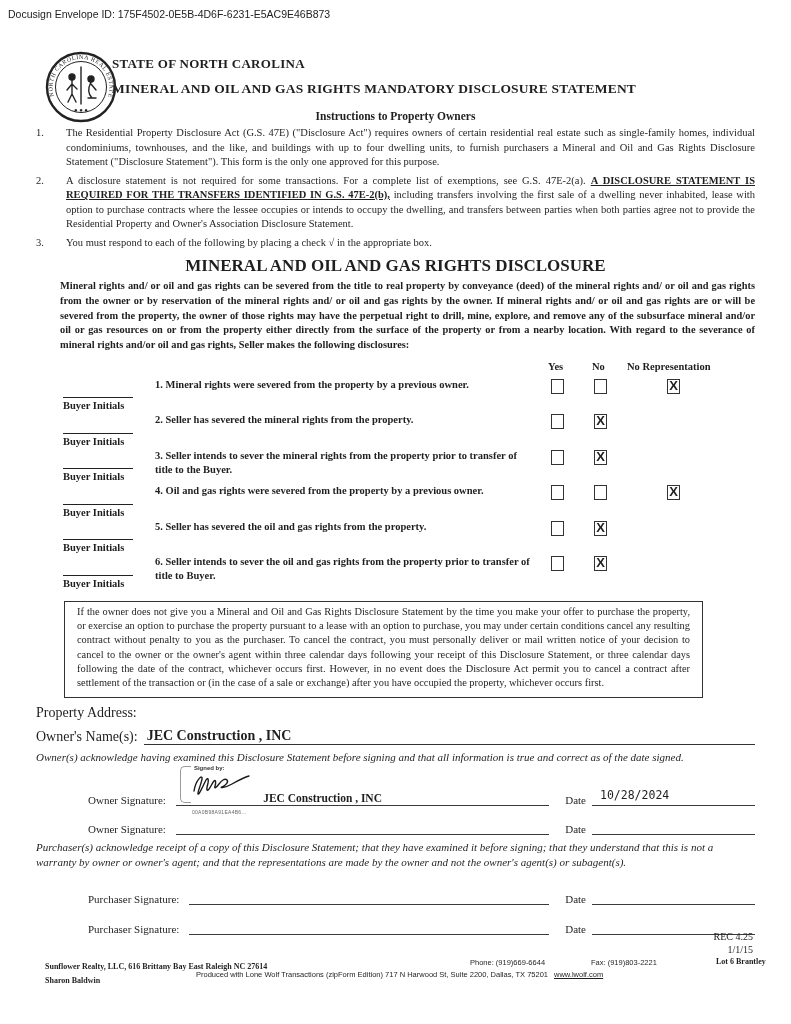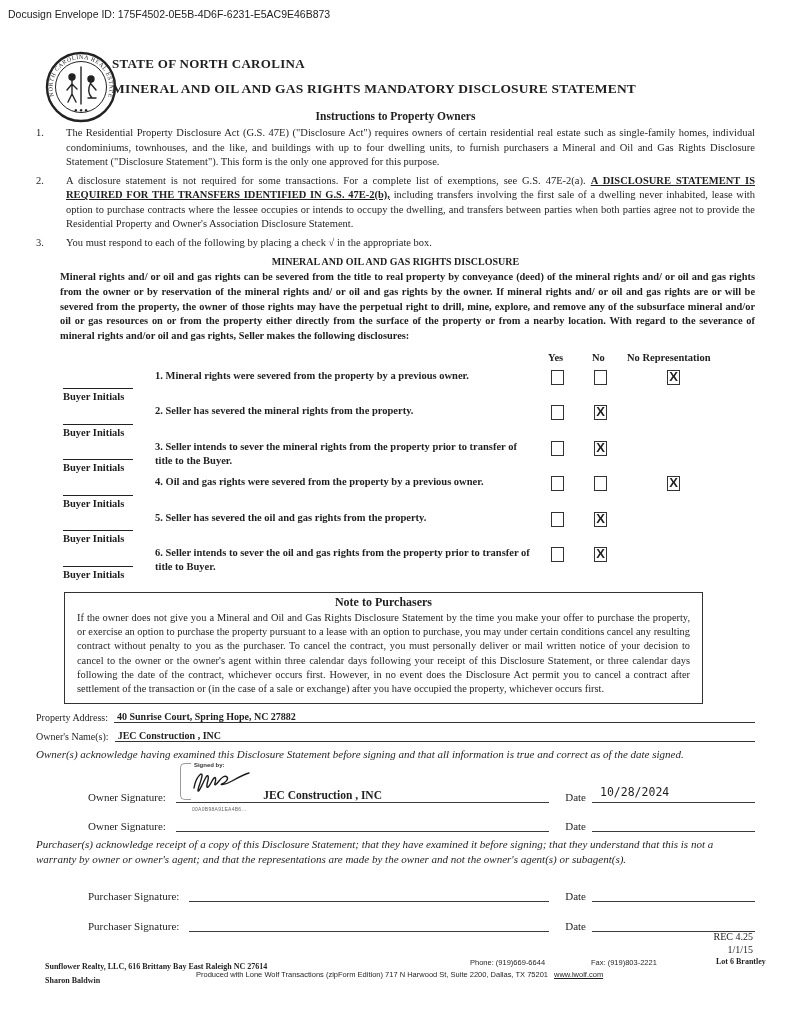--- a/index.html
+++ b/index.html
@@ -12,42 +12,42 @@
   .hdr{margin:56px 36px 0 112px;}
   .hdr-state{font-size:13px;font-weight:bold;letter-spacing:.3px;}
   .hdr-title{font-size:13.5px;font-weight:bold;margin-top:9px;letter-spacing:.2px;}
   .instr-head{text-align:center;font-weight:bold;font-size:11.5px;margin-top:13px;}
   
   .instr-item{display:flex;margin:4px 36px 0 32px;font-size:10.5px;line-height:14.5px;}
   .instr-num{width:34px;flex:none;padding-left:4px;box-sizing:border-box;}
   .instr-text{flex:1;text-align:justify;}
   .bold-underline{font-weight:bold;text-decoration:underline;}
   
-  .disc-head{text-align:center;font-weight:bold;font-size:10px;margin-top:6px;}
+  .disc-head{text-align:center;font-weight:bold;font-size:17px;margin-top:6px;}
   .disc-intro{margin:3px 36px 0 60px;font-weight:bold;font-size:10.4px;line-height:14.8px;
         text-align:justify;}
   .check-table{position:relative;margin:8px 0 0 63px;height:230px;font-size:10.5px;}
   .col-head{position:absolute;top:0;font-weight:bold;}
   .col-yes{left:485px;} .col-no{left:529px;} .col-nr{left:564px;}
   .rows{position:absolute;top:16px;left:0;right:0;}
   .disc-row{position:relative;height:35.5px;}
   .bi{position:absolute;left:0;bottom:1px;width:70px;}
   .bi-line{border-top:1.3px solid #222;height:2px;}
   .bi-label{font-weight:bold;font-size:10.5px;}
   .stmt{position:absolute;left:92px;top:1px;width:378px;font-weight:bold;line-height:13.8px;}
   .box{position:absolute;top:2px;width:11px;height:13px;border:1.2px solid #333;}
   .box-yes{left:488px;} .box-no{left:531px;} .box-nr{left:604px;}
   .xmark{position:absolute;left:-1px;top:-2px;width:13px;text-align:center;
         font-family:"Liberation Sans",sans-serif;font-weight:600;font-size:13px;line-height:16px;}
   
   .note-box{margin:10px 88px 0 64px;border:1.2px solid #333;padding:2px 12px 7px;}
   .note-head{text-align:center;font-weight:bold;font-size:12px;}
   .note-body{font-size:10.4px;line-height:14.2px;text-align:justify;margin-top:1px;}
   
-  .field-line{display:flex;align-items:flex-end;margin:7px 36px 0 36px;font-size:10px;}
+  .field-line{display:flex;align-items:flex-end;margin:7px 36px 0 36px;font-size:14px;}
   .field-label{flex:none;padding-right:6px;}
   .field-value{flex:1;border-bottom:1.3px solid #333;font-weight:bold;padding-left:3px;}
   .ack{margin:5px 36px 0 36px;font-style:italic;font-size:11px;line-height:15px;}
   
   .sig-row{display:flex;align-items:flex-end;margin:14px 36px 0 88px;font-size:11px;height:15px;}
   .sig-row.first{margin-top:26px;}
   .sig-label{flex:none;margin-top:12px;}
   .sig-line{flex:1;margin-left:10px;border-bottom:1.3px solid #3a3a3a;position:relative;height:15px;}
   .printed-name{position:absolute;left:0;right:80px;bottom:1px;text-align:center;
         font-weight:bold;font-size:11.5px;}
@@ -220,27 +220,25 @@
           </div>
       <div class="box box-no">
             <span class="xmark">X</span>
           </div>
 
     </div>
   </div>
   </div>
 
   <div class="note-box">
-    <div class="note-head">Note to Purchasers</div>
     <div class="note-body">If the owner does not give you a Mineral and Oil and Gas Rights Disclosure Statement by the time you make your offer to purchase the property, or exercise an option to purchase the property pursuant to a lease with an option to purchase, you may under certain conditions cancel any resulting contract without penalty to you as the purchaser. To cancel the contract, you must personally deliver or mail written notice of your decision to cancel to the owner or the owner's agent within three calendar days following your receipt of this Disclosure Statement, or three calendar days following the date of the contract, whichever occurs first. However, in no event does the Disclosure Act permit you to cancel a contract after settlement of the transaction or (in the case of a sale or exchange) after you have occupied the property, whichever occurs first.</div>
   </div>
 
   <div class="field-line">
     <span class="field-label">Property Address:</span>
-    <span class="field-value">40 Sunrise Court, Spring Hope, NC  27882</span>
   </div>
   <div class="field-line">
     <span class="field-label">Owner's Name(s):</span>
     <span class="field-value">JEC Construction , INC</span>
   </div>
 
   <div class="ack">Owner(s) acknowledge having examined this Disclosure Statement before signing and that all information is true and  correct as of the date signed.</div>
 
   <div class="sig-row first">
     <span class="sig-label">Owner Signature:</span>

